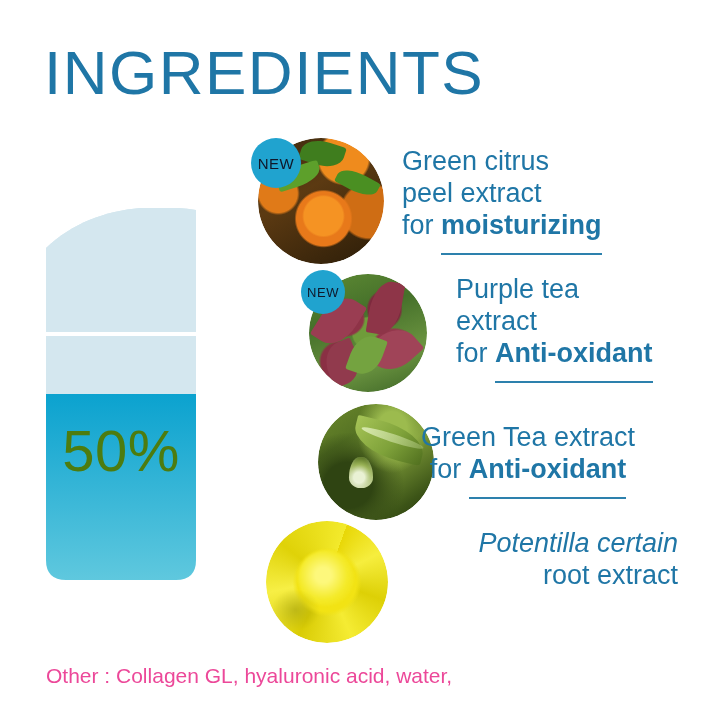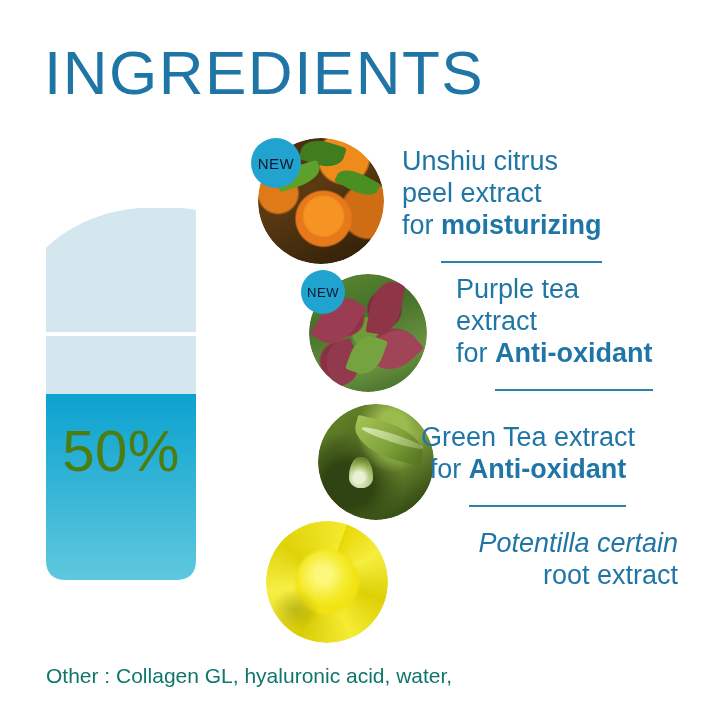--- a/index.html
+++ b/index.html
@@ -63,28 +63,28 @@
     color:#1f76a6;
     line-height:1.18;
     white-space:nowrap;
   }
   .txt .ln{display:block;font-weight:300;font-size:27px;}
   .txt .ln.ital{font-style:italic;}
   .txt .ben{display:block;font-size:27px;font-weight:300;}
   .txt .ben .b{
     font-weight:700;
     border-bottom:2px solid #2d81ad;
-    padding-bottom:21px;
+    padding-bottom:13px;
   }
   .ralign{text-align:right;}
 
   
   .footer{
     position:absolute;left:46px;top:650px;
-    color:#0f766e;
+    color:#ec4899;
     font-size:21px;
     font-weight:300;
     line-height:1.35;
   }
   .footer .l2{display:block;padding-left:56px;}
 
   
   .ph-citrus{
     background:
       radial-gradient(circle at 52% 62%, #f59323 0 19%, rgba(245,147,35,0) 21%),
@@ -190,21 +190,21 @@
   <div class="ing">
     <div class="circle" style="left:258px;top:126px;width:126px;height:126px;">
       <div class="photo ph-citrus">
         <div class="leaf l1"></div>
           <div class="leaf l2"></div>
           <div class="leaf l3"></div>
       </div>
     </div>
     <div class="badge" style="left:251px;top:126px;width:50px;height:50px;font-size:15px;">NEW</div>
     <div class="txt" style="left:402px;top:134px;">
-      <span class="ln">Unshiu citrus</span>
+      <span class="ln">Green citrus</span>
       <span class="ln">peel extract</span>
       <span class="ben"><span>for </span><span class="b">moisturizing</span></span>
     </div>
   </div>
 
   <div class="ing">
     <div class="circle" style="left:309px;top:262px;width:118px;height:118px;">
       <div class="photo ph-purple">
         <div class="pl p1"></div>
           <div class="pl p2"></div>

